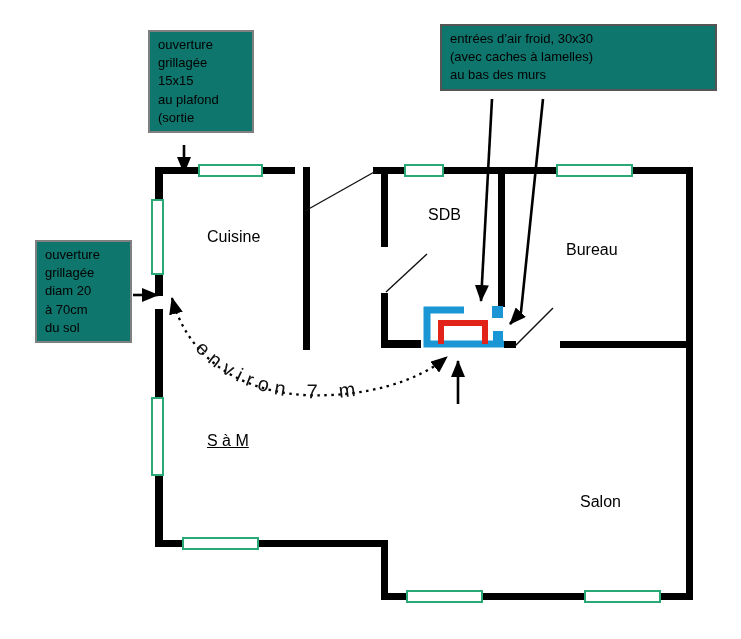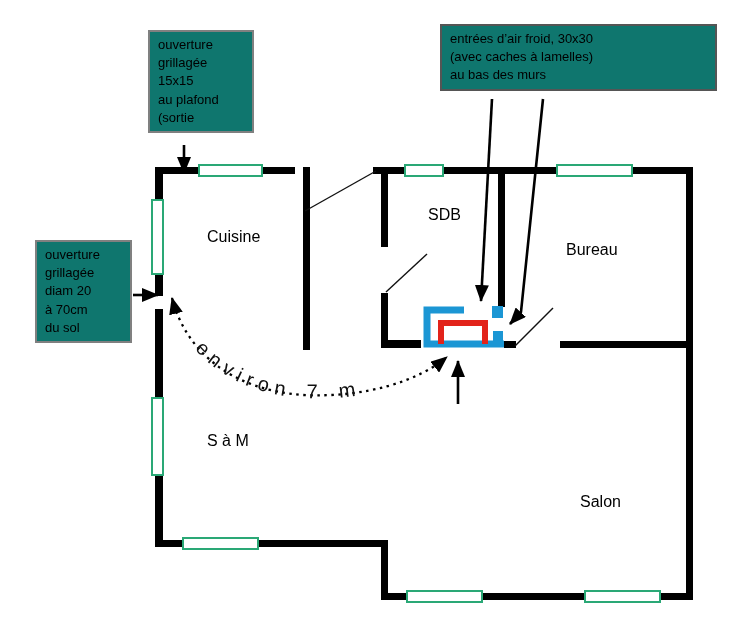--- a/index.html
+++ b/index.html
@@ -102,16 +102,16 @@
   <div class="box" style="left:35px; top:240px; width:77px;">ouverture
 grillagée
 diam 20
 à 70cm
 du sol</div>
 
 
   <div class="room-label" style="left:207px; top:228px;">Cuisine</div>
   <div class="room-label" style="left:428px; top:206px;">SDB</div>
   <div class="room-label" style="left:566px; top:241px;">Bureau</div>
-  <div class="room-label" style="left:207px; top:432px;">S à M</div>
+  <div class="room-label" style="left:207px; top:432px;text-decoration:underline;">S à M</div>
   <div class="room-label" style="left:580px; top:493px;">Salon</div>
 
 </div>
 
 </body></html>

